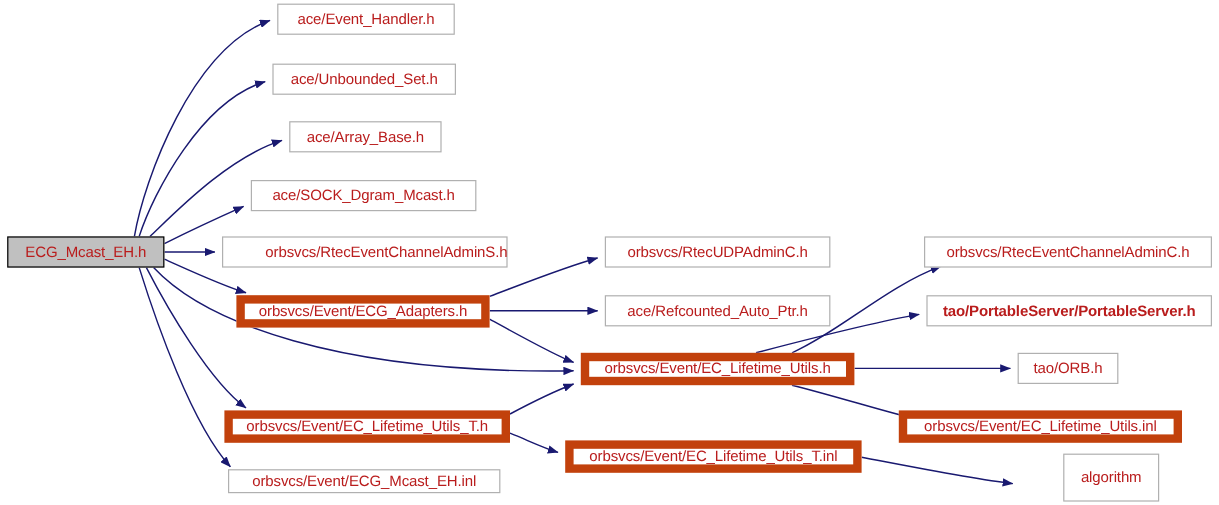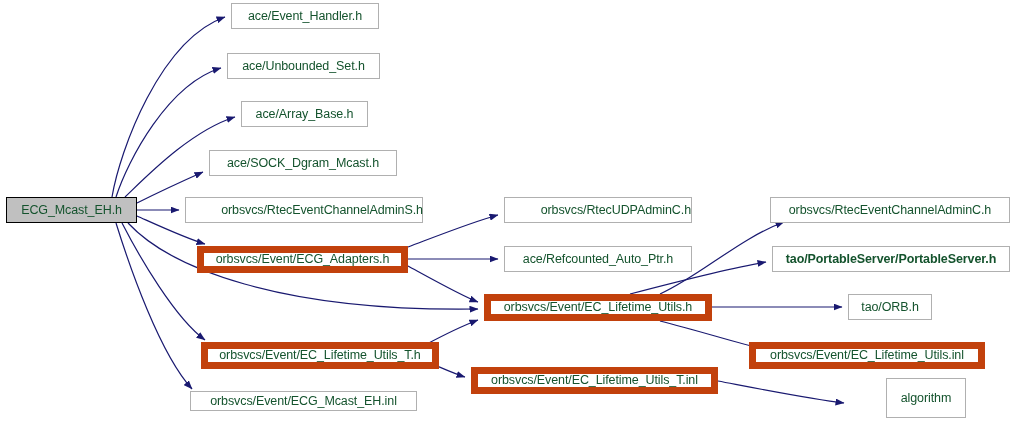--- a/index.html
+++ b/index.html
@@ -24,21 +24,21 @@
   }
   .node-box {
     position: absolute;
     box-sizing: border-box;
     display: flex;
     align-items: center;
     justify-content: center;
     background: #ffffff;
     border: 1px solid #b0b0b0;
     font-size: 12.5px;
-    color: #14532d;
+    color: #b91c1c;
     white-space: nowrap;
     letter-spacing: -0.1px;
     line-height: 1;
   }
   .node-box.expanded {
     border: 7px solid #c2410c;
   }
   .node-box.root {
     background: #c0c0c0;
     border: 1px solid #000000;
@@ -96,27 +96,27 @@
       </div>
       <div class="node-box" style="left: 209px; top: 150px; width: 188px; height: 26px;">
         <span class="node-label">ace/SOCK_Dgram_Mcast.h</span>
       </div>
       <div class="node-box" style="left: 185px; top: 197px; width: 238px; height: 26px; padding-left: 36px;">
         <span class="node-label">orbsvcs/RtecEventChannelAdminS.h</span>
       </div>
       <div class="node-box expanded" style="left: 197px; top: 246px; width: 211px; height: 27px;">
         <span class="node-label">orbsvcs/Event/ECG_Adapters.h</span>
       </div>
-      <div class="node-box expanded" style="left: 201px; top: 342px; width: 238px; height: 27px;">
+      <div class="node-box expanded" style="left: 187px; top: 342px; width: 238px; height: 27px;">
         <span class="node-label">orbsvcs/Event/EC_Lifetime_Utils_T.h</span>
       </div>
       <div class="node-box" style="left: 190px; top: 391px; width: 227px; height: 20px;">
         <span class="node-label">orbsvcs/Event/ECG_Mcast_EH.inl</span>
       </div>
-      <div class="node-box" style="left: 504px; top: 197px; width: 188px; height: 26px; justify-content: flex-end;">
+      <div class="node-box" style="left: 504px; top: 197px; width: 188px; height: 26px;">
         <span class="node-label">orbsvcs/RtecUDPAdminC.h</span>
       </div>
       <div class="node-box" style="left: 504px; top: 246px; width: 188px; height: 26px;">
         <span class="node-label">ace/Refcounted_Auto_Ptr.h</span>
       </div>
       <div class="node-box expanded" style="left: 484px; top: 294px; width: 228px; height: 27px;">
         <span class="node-label">orbsvcs/Event/EC_Lifetime_Utils.h</span>
       </div>
       <div class="node-box expanded" style="left: 471px; top: 367px; width: 247px; height: 27px;">
         <span class="node-label">orbsvcs/Event/EC_Lifetime_Utils_T.inl</span>

